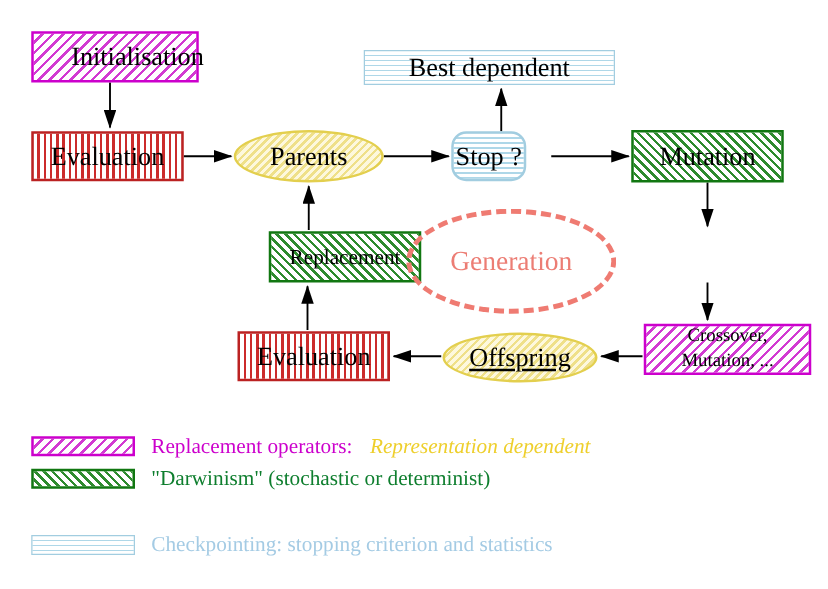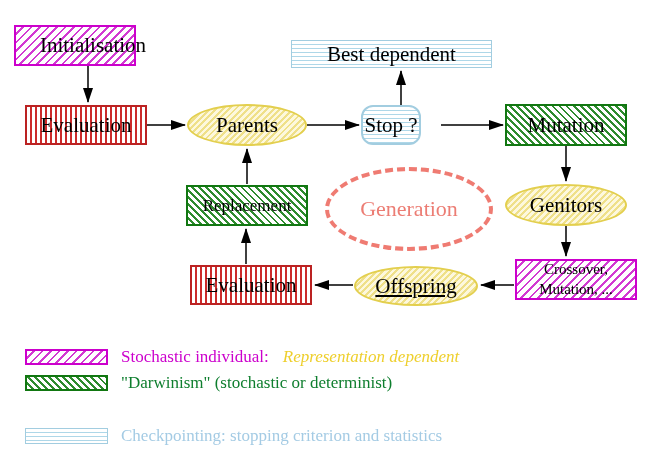--- a/index.html
+++ b/index.html
@@ -33,21 +33,21 @@
     background:repeating-linear-gradient(135deg,#fdf8dd 0 2.5px,#efe089 2.5px 4.5px);
     border:2px solid #e3cf4e;
     border-radius:50%;
   }
   .rounded{border-radius:12px;border-width:2px;}
   .generation{
     position:absolute;display:flex;align-items:center;justify-content:center;
     box-sizing:border-box;border:4px dashed #ef7b72;border-radius:50%;
     color:#ec7d74;font-size:22px;
   }
-  .small-label{font-size:17px;}
+  .small-label{font-size:17px;margin-left:29px;}
   .tiny-label{font-size:15px;line-height:1.3;}
   
   .legend-row{position:absolute;left:25px;display:flex;align-items:center;}
   .swatch{width:83px;height:16px;box-sizing:border-box;flex:0 0 auto;}
   .legend-text{margin-left:13px;font-size:17px;white-space:nowrap;}
   .lt-magenta{color:#cc00cc;}
   .lt-gold{color:#eecf2c;margin-left:14px;font-style:italic;}
   .lt-green{color:#0e7e2e;}
   .lt-red{color:#cc1414;}
   .lt-cyan{color:#a4cbe4;}
@@ -69,51 +69,50 @@
     <line x1="401" y1="105" x2="401" y2="71" stroke="#000" stroke-width="1.5" marker-end="url(#ah)"></line>
     <line x1="441" y1="125" x2="503" y2="125" stroke="#000" stroke-width="1.5" marker-end="url(#ah)"></line>
     <line x1="566" y1="146" x2="566" y2="181" stroke="#000" stroke-width="1.5" marker-end="url(#ah)"></line>
     <line x1="566" y1="226" x2="566" y2="256" stroke="#000" stroke-width="1.5" marker-end="url(#ah)"></line>
     <line x1="514" y1="285" x2="481" y2="285" stroke="#000" stroke-width="1.5" marker-end="url(#ah)"></line>
     <line x1="353" y1="285" x2="315" y2="285" stroke="#000" stroke-width="1.5" marker-end="url(#ah)"></line>
     <line x1="246" y1="264" x2="246" y2="229" stroke="#000" stroke-width="1.5" marker-end="url(#ah)"></line>
     <line x1="247" y1="184" x2="247" y2="149" stroke="#000" stroke-width="1.5" marker-end="url(#ah)"></line>
   </svg>
 
-  <div class="node hatch-magenta" style="left:14px;top:25px;width:122px;height:41px;padding-left:36px;">Initialisation</div>
+  <div class="node hatch-magenta" style="left:25px;top:25px;width:134px;height:41px;padding-left:36px;">Initialisation</div>
 
   <div class="node stripe-red" style="left:25px;top:105px;width:122px;height:40px;">Evaluation</div>
 
   <div class="node hatch-yellow" style="left:187px;top:104px;width:120px;height:42px;">Parents</div>
 
   <div class="node stripe-cyan" style="left:291px;top:40px;width:201px;height:28px;">Best dependent</div>
 
   <div class="node stripe-cyan rounded" style="left:361px;top:105px;width:60px;height:40px;">Stop ?</div>
 
   <div class="node hatch-green" style="left:505px;top:104px;width:122px;height:42px;">Mutation</div>
 
-  <div class="node hatch-yellow" style="left:505px;top:184px;width:122px;height:42px;">Genitors</div>
 
-  <div class="node hatch-magenta tiny-label" style="left:515px;top:259px;width:122px;height:41px;flex-direction:column;">
+  <div class="node hatch-magenta tiny-label" style="left:515px;top:259px;width:134px;height:41px;flex-direction:column;">
     <span>Crossover,</span>
     <span>Mutation, ...</span>
   </div>
 
   <div class="node hatch-yellow" style="left:354px;top:266px;width:124px;height:40px;text-decoration:underline;">Offspring</div>
 
   <div class="node stripe-red" style="left:190px;top:265px;width:122px;height:40px;">Evaluation</div>
 
   <div class="node hatch-green small-label" style="left:186px;top:185px;width:122px;height:41px;">Replacement</div>
 
   <div class="generation" style="left:325px;top:167px;width:168px;height:84px;">Generation</div>
 
   <div class="legend-row" style="top:347px;">
     <div class="swatch hatch-magenta"></div>
     <div class="legend-text">
-      <span class="lt-magenta">Stochastic individual:</span><span class="lt-gold">Representation dependent</span>
+      <span class="lt-magenta">Replacement operators:</span><span class="lt-gold">Representation dependent</span>
     </div>
   </div>
 
   <div class="legend-row" style="top:373px;">
     <div class="swatch hatch-green"></div>
     <div class="legend-text lt-green">"Darwinism" (stochastic or determinist)</div>
   </div>
 
 
   <div class="legend-row" style="top:426px;">

